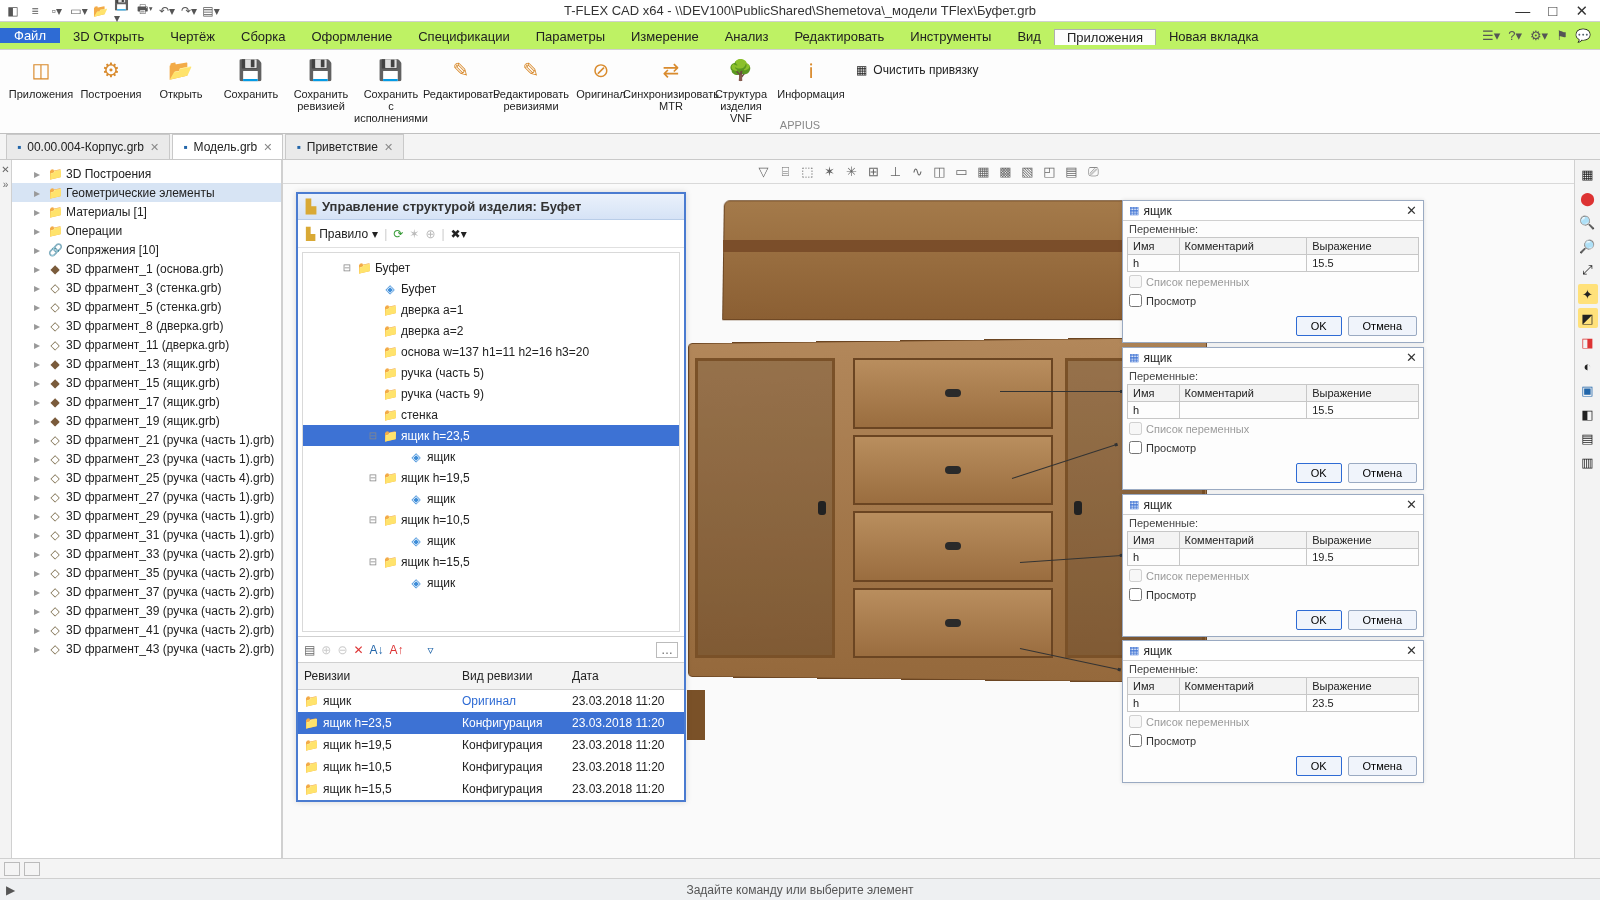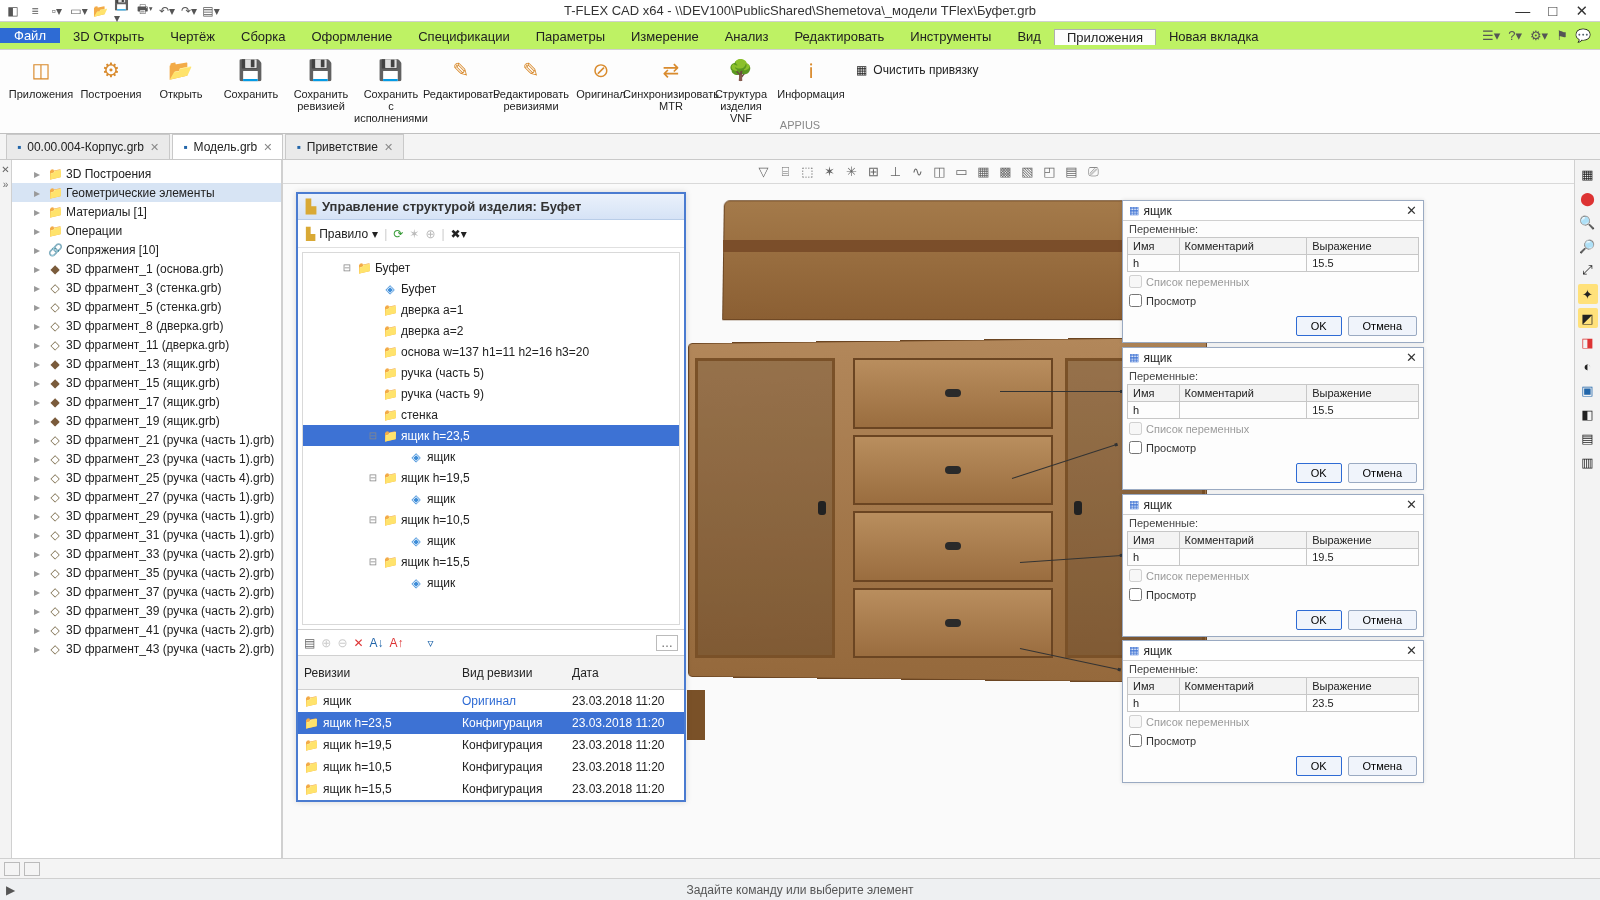--- a/index.html
+++ b/index.html
@@ -63,21 +63,21 @@
 .struct-dlg .treearea { flex: 1; overflow-y: auto; border-bottom: 1px solid #d0d0d0; padding-top: 4px; border:1px solid #d9d9d9; margin:4px; }
 .struct-dlg .srow { display: flex; align-items: center; height: 21px; font-size: 12px; cursor: pointer; gap: 4px; }
 .struct-dlg .srow.sel { background: #3d72d4; color: #fff; }
 .struct-dlg .srow .exp { width: 12px; text-align: center; color: #888; font-size: 10px; }
 .struct-dlg .srow .ic { width: 14px; text-align: center; }
 .struct-dlg .srow .ic.fold { color: #d9a935; }
 .struct-dlg .srow .ic.blue { color: #3d8dd9; }
 .struct-dlg .midtb { height: 26px; display: flex; align-items: center; padding: 0 6px; gap: 6px; border-top: 1px solid #d0d0d0; font-size:12px; }
 .struct-dlg .midtb span { cursor:pointer; color:#666; }
 .struct-dlg .revtbl { font-size: 12px; }
-.struct-dlg .revtbl .rh { display: flex; background: #f3f3f3; border-top:1px solid #d0d0d0; border-bottom: 1px solid #d0d0d0; height: 35px; align-items: center; }
+.struct-dlg .revtbl .rh { display: flex; background: #f3f3f3; border-top:1px solid #d0d0d0; border-bottom: 1px solid #d0d0d0; height: 28px; align-items: center; }
 .struct-dlg .revtbl .rh > div, .struct-dlg .revtbl .rr > div { padding: 0 6px; }
 .struct-dlg .revtbl .c1 { width: 158px; display:flex; align-items:center; gap:4px; }
 .struct-dlg .revtbl .c2 { width: 110px; }
 .struct-dlg .revtbl .c3 { flex: 1; }
 .struct-dlg .revtbl .rr { display: flex; height: 22px; align-items: center; }
 .struct-dlg .revtbl .rr.sel { background: #3d72d4; color: #fff; }
 .struct-dlg .revtbl .rr .ic { color:#d9a935; }
 .struct-dlg .revtbl .rr.sel .ic { color:#fff; }
 .struct-dlg .revtbl .rr .orig { color:#2e6bd4; }
 

